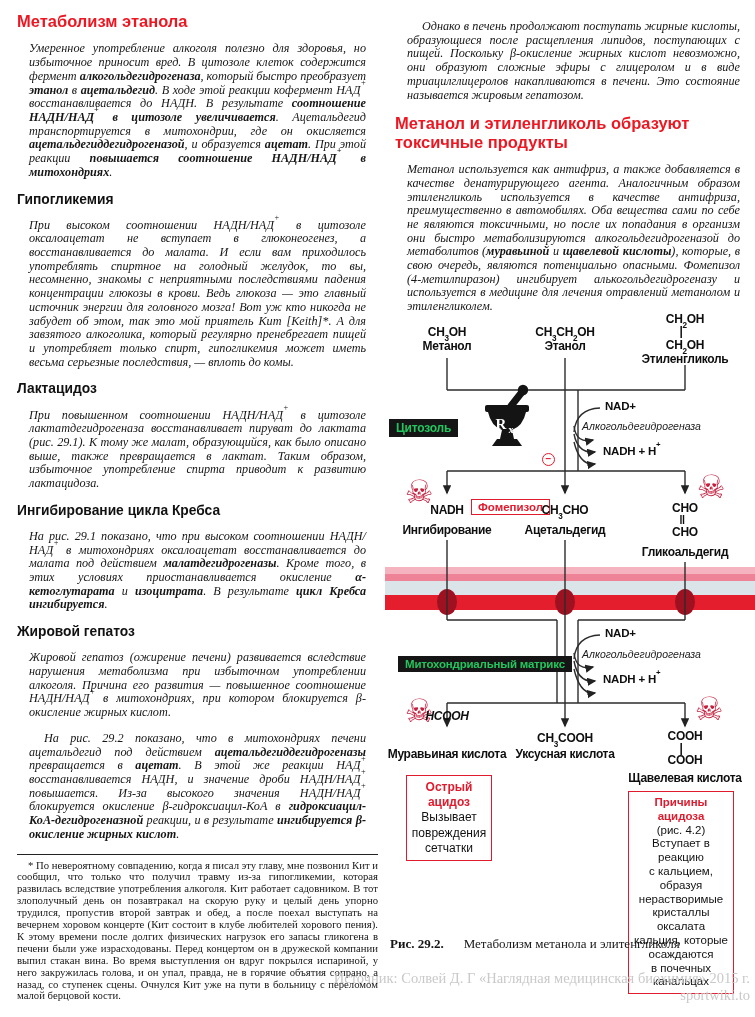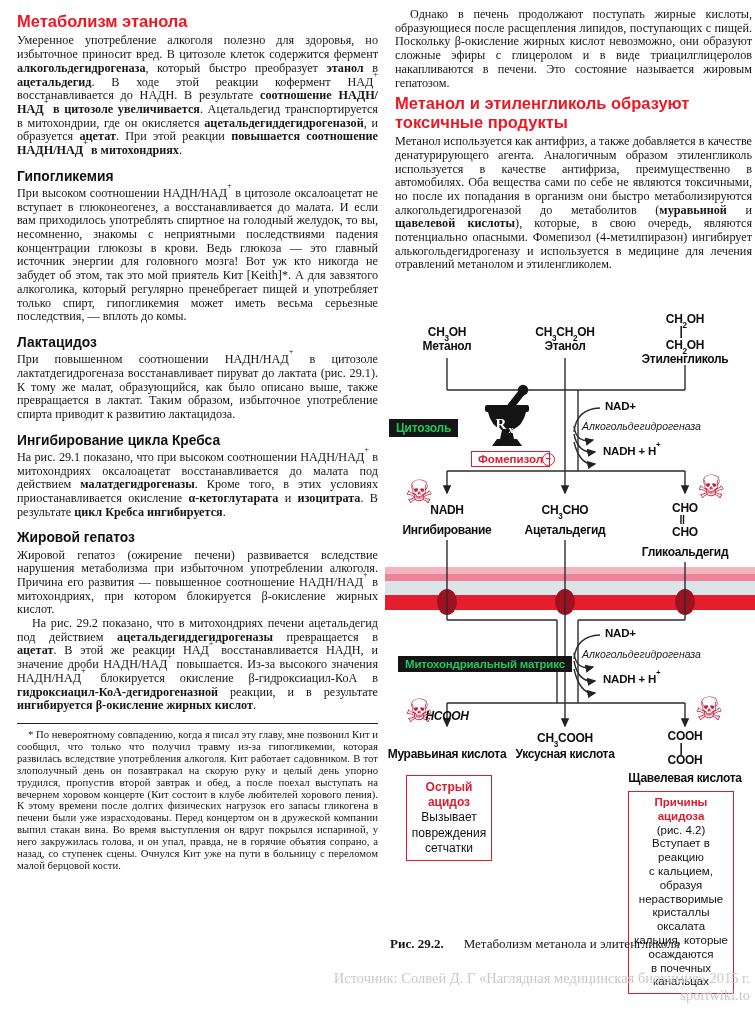--- a/index.html
+++ b/index.html
@@ -6,42 +6,42 @@
   .page{position:relative;width:755px;height:1017px;background:#fff;overflow:hidden;
         font-family:"Liberation Serif",serif;color:#161616;}
   
   .col{position:absolute;top:8px;}
   .col-left{left:17px;width:361px;}
   .col-right{left:395px;width:357px;height:308px;overflow:hidden;}
   h1.red{font-family:"Liberation Sans",sans-serif;font-weight:bold;color:#ed1722;
          font-size:16.5px;line-height:1.12;margin:4px 0 4px 0;}
   h2.sub{font-family:"Liberation Sans",sans-serif;font-weight:bold;color:#111;
          font-size:13.8px;line-height:1.1;margin:11px 0 3px 0;}
-  p.body{font-size:12.2px;line-height:13.7px;text-align:justify;margin:0;}
+  p.body{font-size:12.2px;line-height:13.7px;text-align:justify;margin:12px;font-style:italic;}
   p.indent{text-indent:15px;}
   sup{font-size:68%;line-height:0;position:relative;top:-0.45em;}
   sub{font-size:68%;line-height:0;position:relative;bottom:-0.25em;}
   .fnrule{border:0;border-top:1.2px solid #222;margin:10px 0 5px 0;}
   p.footnote{font-size:10.7px;line-height:11.9px;text-align:justify;text-indent:11px;margin:0;}
   
   .fig{position:absolute;left:385px;top:312px;width:370px;height:625px;}
   .fig svg{position:absolute;left:0;top:0;}
   .cl{position:absolute;transform:translateX(-50%);text-align:center;white-space:nowrap;
       font-family:"Liberation Sans",sans-serif;font-weight:bold;font-size:12px;
       letter-spacing:-0.3px;color:#0e0e0e;line-height:1.05;}
   .rxn{position:absolute;font-family:"Liberation Sans",sans-serif;font-weight:bold;
        font-size:11.5px;letter-spacing:-0.2px;color:#0e0e0e;white-space:nowrap;}
   .enz{position:absolute;font-family:"Liberation Sans",sans-serif;font-style:italic;
        font-size:10.5px;color:#1a1a1a;white-space:nowrap;}
   .blackbox{position:absolute;background:#151515;color:#22c55e;
             font-family:"Liberation Sans",sans-serif;font-weight:bold;font-size:12px;
             padding:2px 7px;white-space:nowrap;letter-spacing:-0.2px;}
   .fome{position:absolute;border:1.6px solid #e11b2e;color:#e11b2e;background:#fff;
         font-family:"Liberation Sans",sans-serif;font-weight:bold;font-size:11.5px;
-        padding:1px 6px;white-space:nowrap;}
+        padding:1px 6px;white-space:nowrap;margin-top:48px;}
   .minuscircle{position:absolute;width:11px;height:11px;border:1.4px solid #e11b2e;
         border-radius:50%;color:#e11b2e;font-family:"Liberation Sans",sans-serif;
         font-weight:bold;font-size:10px;line-height:10px;text-align:center;}
   .skull{position:absolute;transform:translate(-50%,-50%);color:#c41e3d;
          font-family:"DejaVu Sans",sans-serif;font-size:32px;line-height:1;}
   .redbox{position:absolute;border:1.6px solid #e11b2e;background:#fff;text-align:center;
           font-family:"Liberation Sans",sans-serif;font-size:12px;color:#111;
           line-height:1.27;padding:4px 2px;}
   .redbox .title{color:#e11b2e;font-weight:bold;display:block;}
   .redbox.small{font-size:11.5px;line-height:1.2;}

